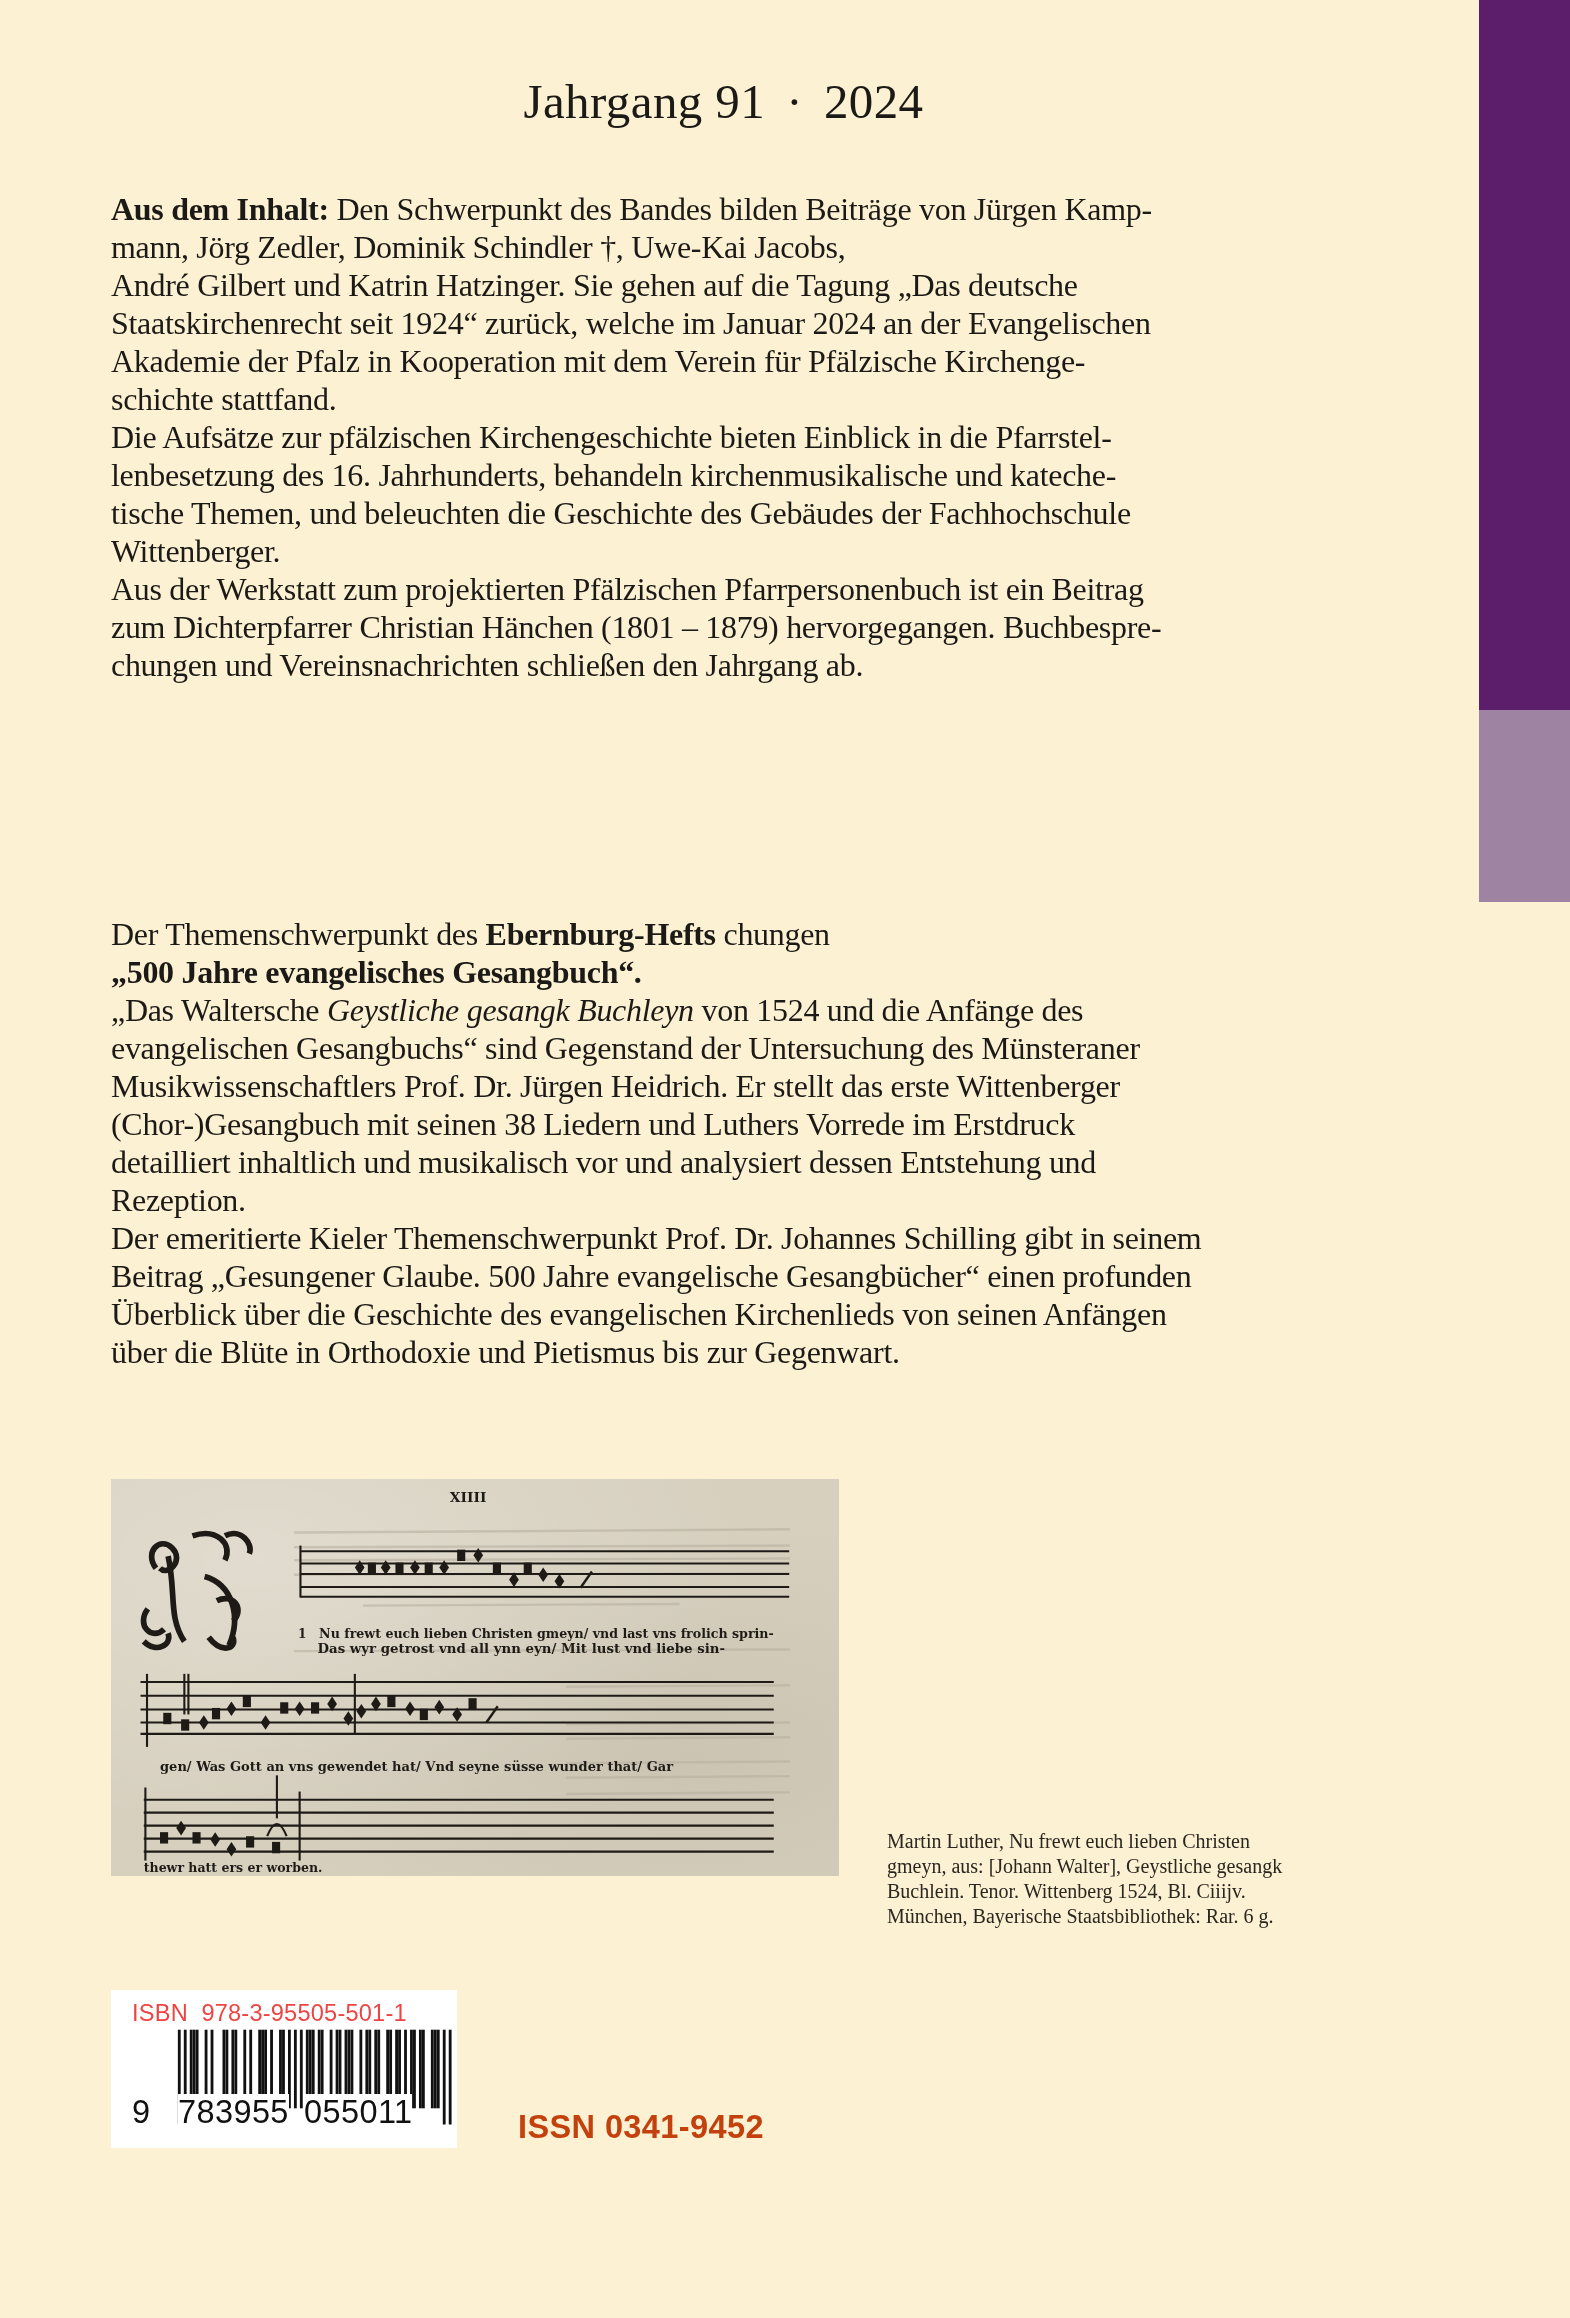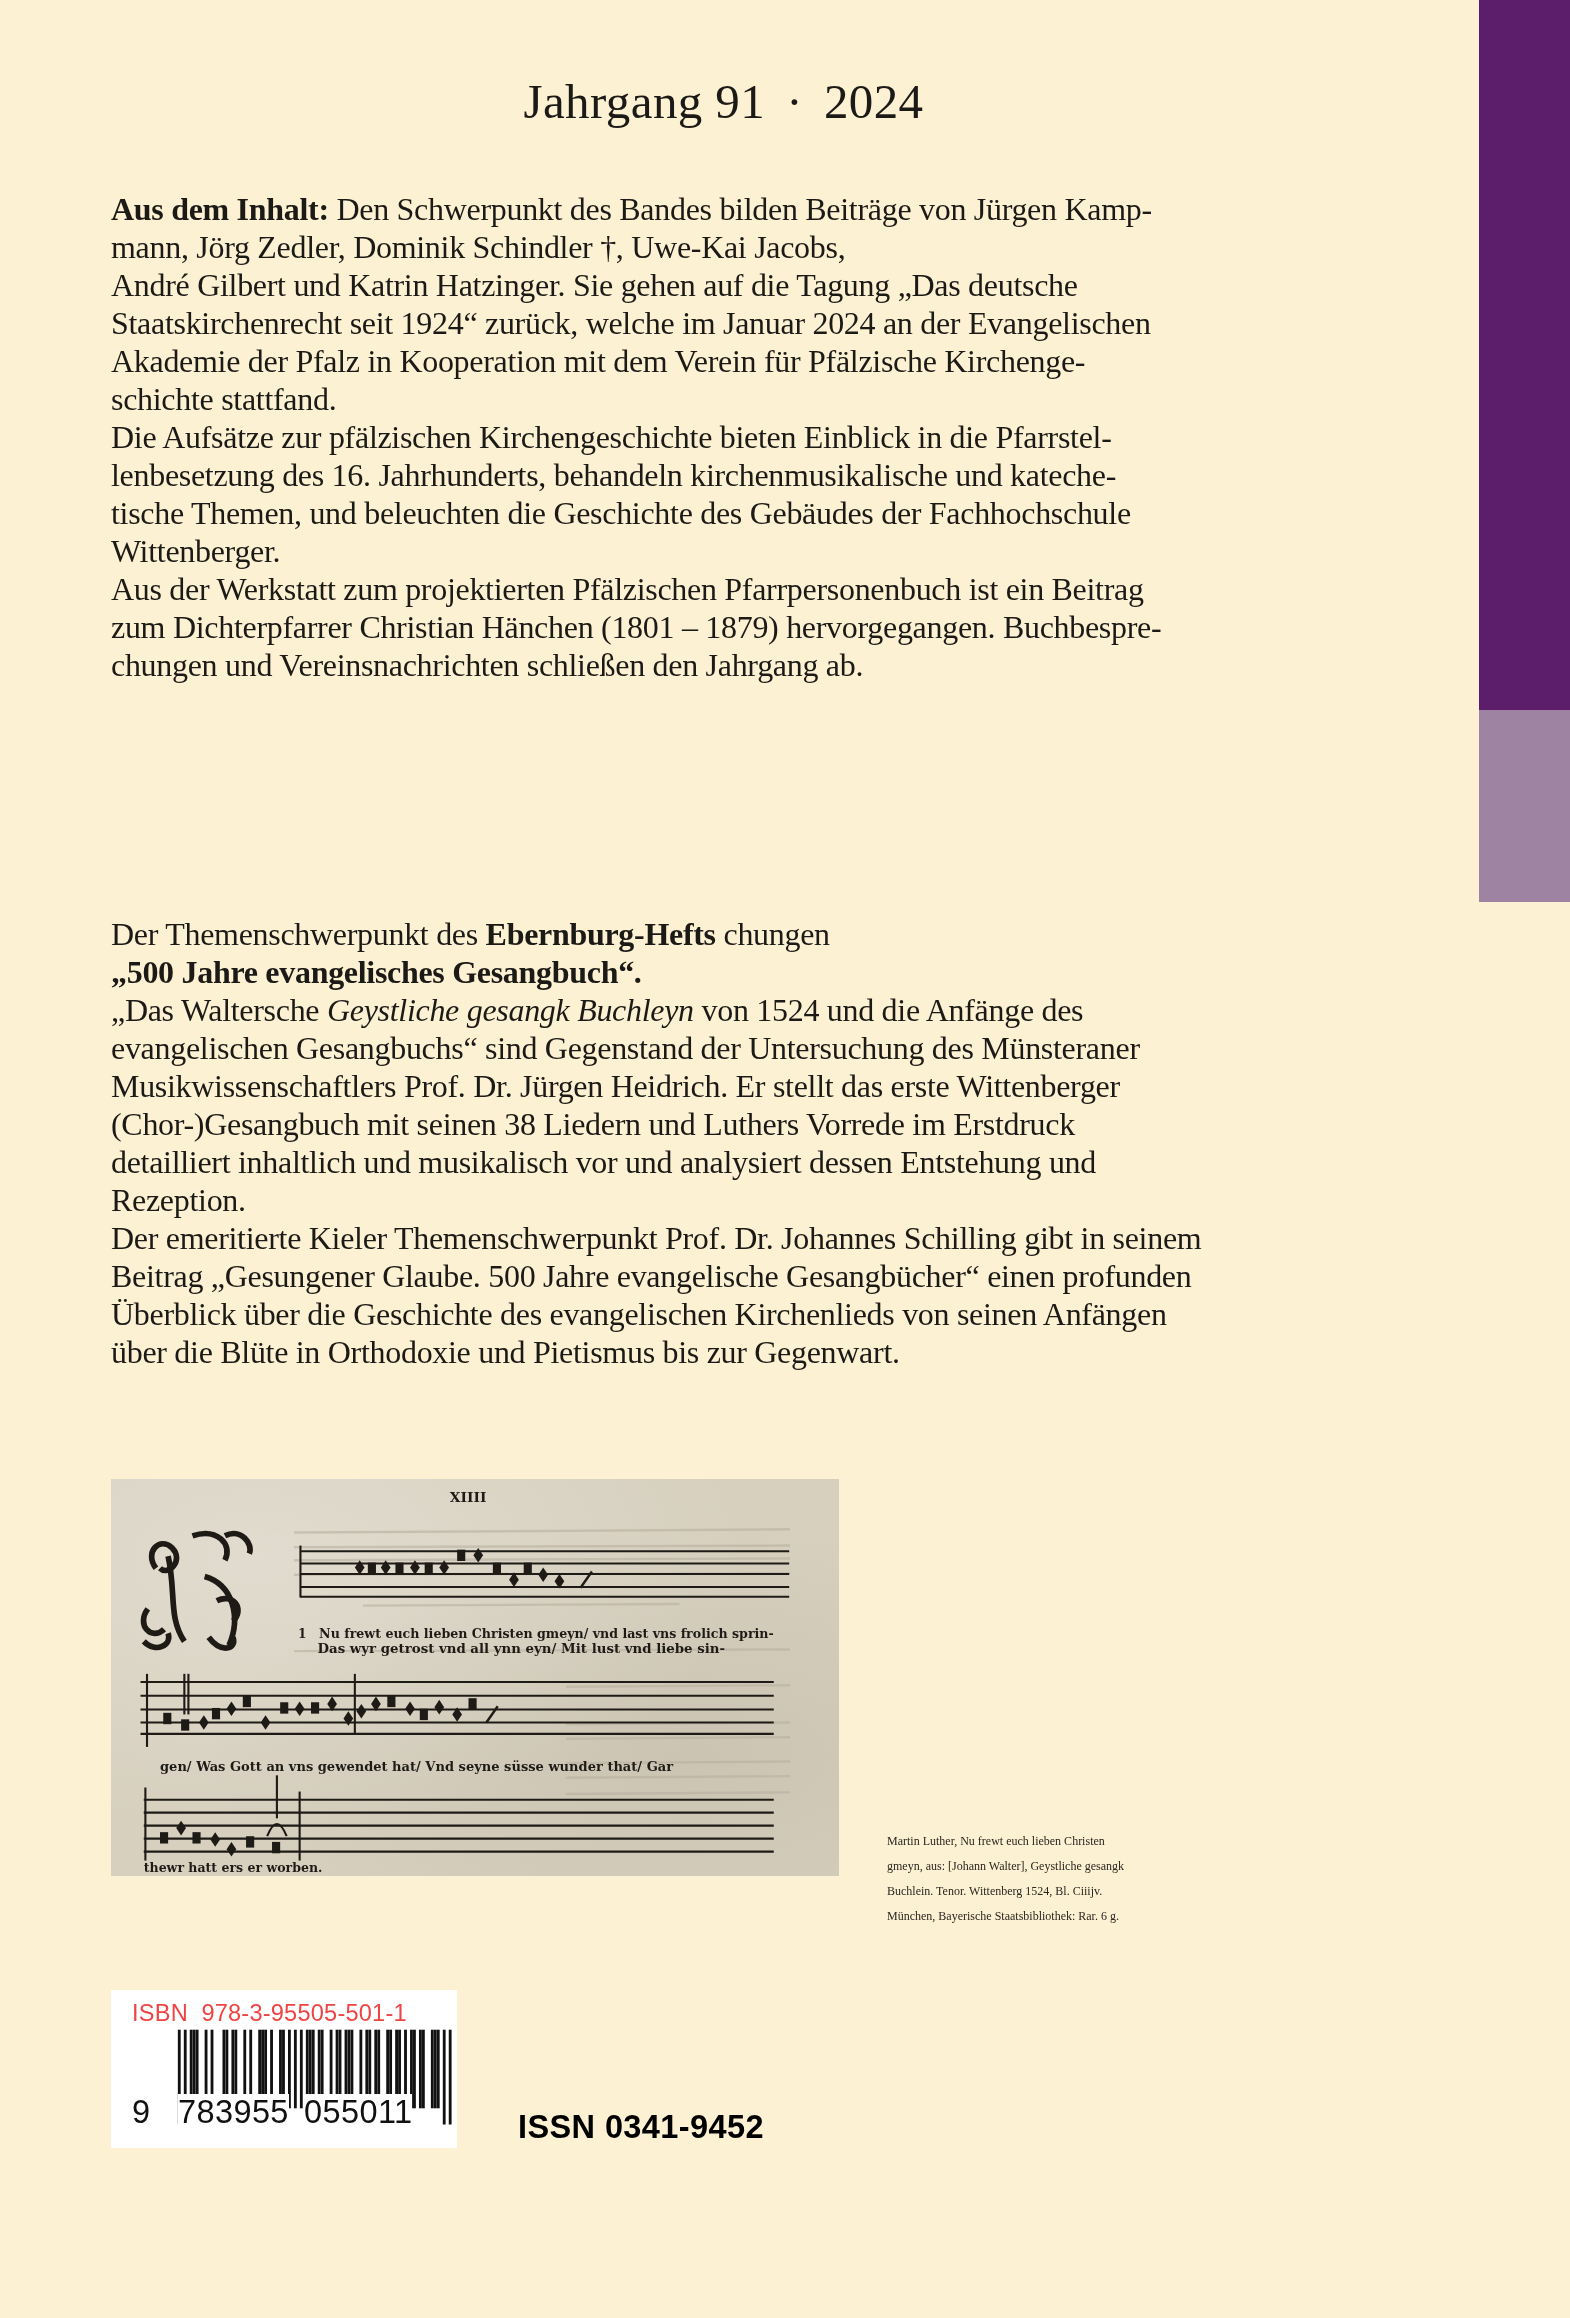--- a/index.html
+++ b/index.html
@@ -32,21 +32,21 @@
     position:absolute; left:111px; top:1479px; width:728px; height:397px;
     background:#d7d0bf;
     background-image:
       radial-gradient(ellipse at 20% 20%, rgba(255,255,255,0.25), rgba(0,0,0,0) 60%),
       radial-gradient(ellipse at 80% 70%, rgba(120,110,90,0.12), rgba(0,0,0,0) 60%);
     overflow:hidden;
   }
   .figure svg { position:absolute; left:0; top:0; }
   .caption {
     position:absolute; left:887px; top:1829px; width:488px;
-    font-size:12px; line-height:25px; color:#2a2620;
+    font-size:20px; line-height:25px; color:#2a2620;
   }
   .caption span { display:block; white-space:nowrap; }
 
   .barcode-box {
     position:absolute; left:111px; top:1990px; width:346px; height:158px;
     background:#ffffff;
   }
   .isbn-top {
     position:absolute; left:21px; top:9.8px;
     font-family:"Liberation Sans","DejaVu Sans",sans-serif;
@@ -56,21 +56,21 @@
   .barcode-svg { position:absolute; left:0; top:0; }
   .digit {
     position:absolute; top:104px;
     font-family:"Liberation Sans","DejaVu Sans",sans-serif;
     font-size:32.5px; color:#111; letter-spacing:0.4px;
     background:#fff;
   }
   .issn {
     position:absolute; left:518px; top:2109px;
     font-family:"Liberation Sans","DejaVu Sans",sans-serif;
-    font-weight:bold; font-size:32.5px; color:#000000; letter-spacing:0.4px;
+    font-weight:bold; font-size:32.5px; color:#c2410c; letter-spacing:0.4px;
   }
 </style>
 </head>
 <body>
 
 <div class="strip-dark"></div>
 <div class="strip-light"></div>
 
 <div class="title">
   <span>Jahrgang 91</span><span class="dot">·</span><span>2024</span>

